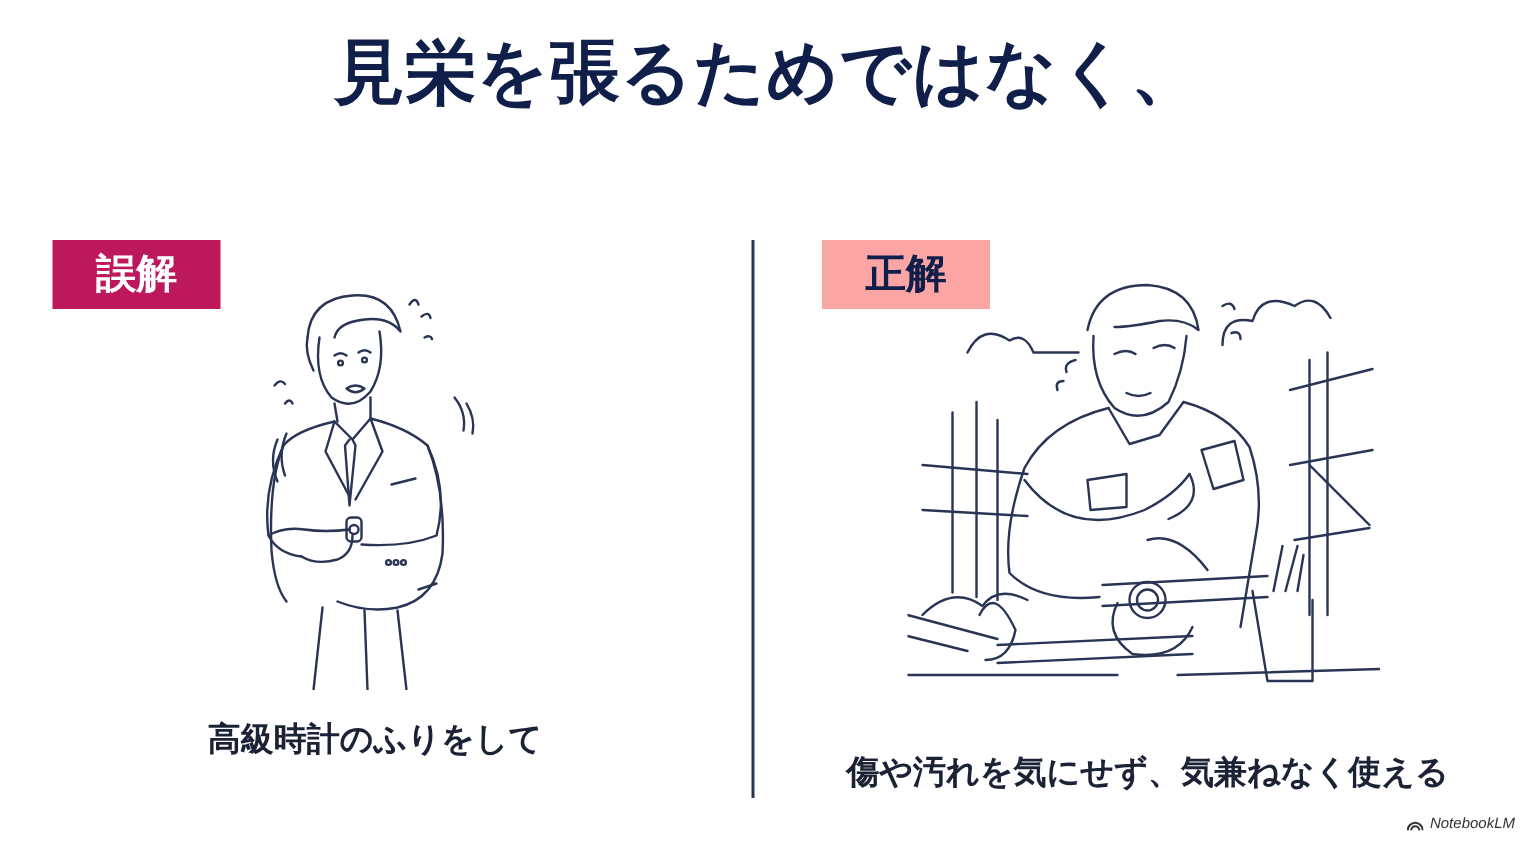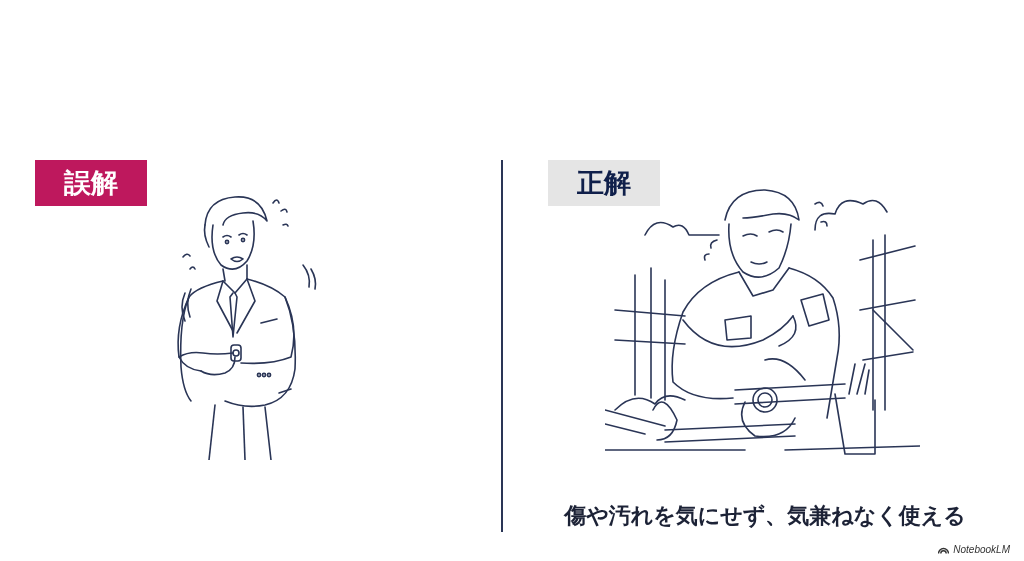--- a/index.html
+++ b/index.html
@@ -18,41 +18,42 @@
   .title div { white-space: nowrap; }
   .divider {
     position: absolute; left: 501px; top: 160px; width: 2px; height: 372px;
     background: #2a3556;
   }
   .label {
     position: absolute; height: 46px; line-height: 46px;
     font-weight: bold; font-size: 27px; text-align: center;
   }
   .label.wrong { left: 35px; top: 160px; width: 112px; background: #be185d; color: #ffffff; }
-  .label.right { left: 548px; top: 160px; width: 112px; background: #e5e5e5; color: #0f1f4a; }
+  .label.right { left: 548px; top: 160px; width: 112px; background: #fca5a5; color: #0f1f4a; }
   .illus { position: absolute; }
   .illus.wrong { left: 165px; top: 185px; width: 185px; height: 275px; }
   .illus.right { left: 605px; top: 180px; width: 315px; height: 285px; }
   .caption {
     position: absolute; text-align: center; font-weight: bold;
     font-size: 22px; line-height: 32px; color: #1c2236;
   }
   .caption.wrong { left: 60px; top: 478px; width: 380px; }
   .caption.right { left: 530px; top: 500px; width: 470px; }
   .caption div { white-space: nowrap; }
   .brand {
     position: absolute; right: 14px; bottom: 6px;
     display: flex; align-items: center; gap: 4px;
     font-size: 10px; color: #333; font-family: "Liberation Sans", sans-serif; font-style: italic;
   }
 </style>
 </head>
 <body>
 
 <div class="title">
+  <div>見栄を張るためではなく、</div>
 </div>
 
 <div class="label wrong">誤解</div>
 <div class="label right">正解</div>
 
 <div class="divider"></div>
 
 <svg class="illus wrong" viewBox="0 0 185 275" fill="none" stroke="#2a3556" stroke-width="1.6" stroke-linecap="round" stroke-linejoin="round">
 
   <path d="M108 18 q4 -6 6 0"></path>
@@ -161,20 +162,21 @@
     <path d="M252 214 l8 -30"></path>
     <path d="M260 214 l4 -24"></path>
 
   <path d="M0 230 l60 16"></path>
     <path d="M0 244 l40 10"></path>
   <path d="M0 270 l140 0"></path>
     <path d="M180 270 l135 -4"></path>
 </svg>
 
 <div class="caption wrong">
+  <div>高級時計のふりをして</div>
 </div>
 
 <div class="caption right">
   <div>傷や汚れを気にせず、気兼ねなく使える</div>
 </div>
 
 <div class="brand">
   <svg width="11" height="8" viewBox="0 0 11 8">
     <path d="M0.5 7.5 A5 5 0 0 1 10.5 7.5" fill="none" stroke="#333" stroke-width="1.4"></path>
     <path d="M2.8 7.5 A2.7 2.7 0 0 1 8.2 7.5" fill="none" stroke="#333" stroke-width="1.4"></path>

